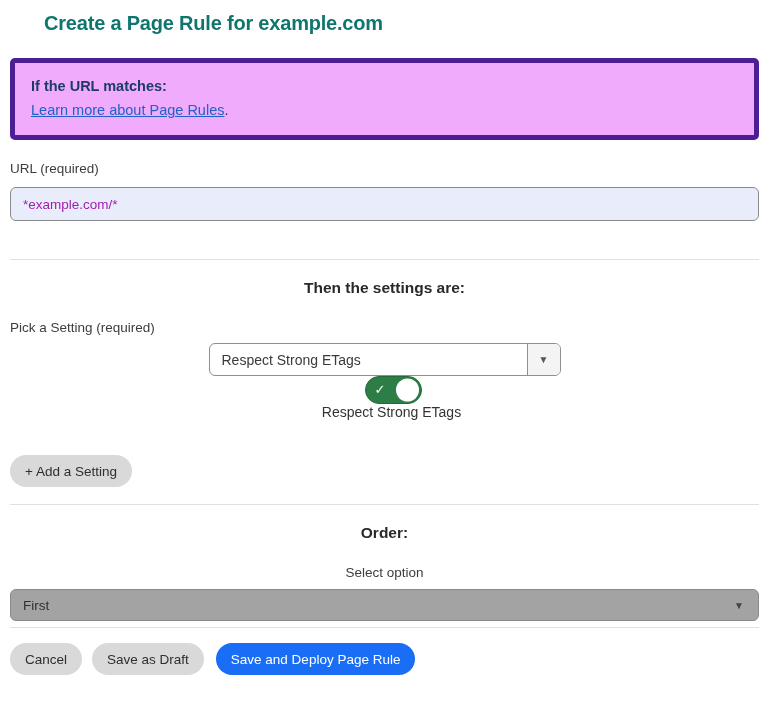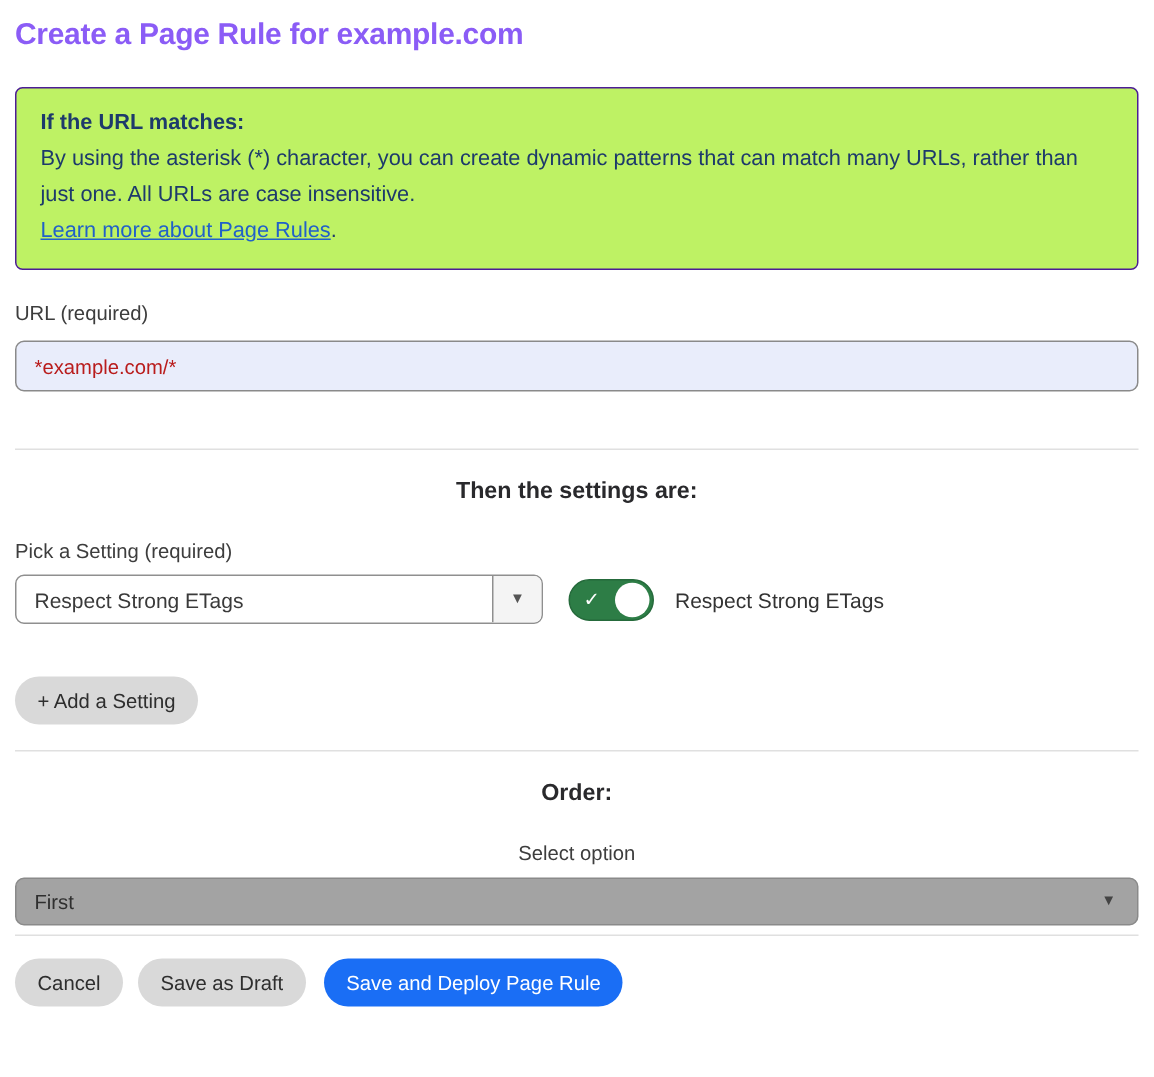--- a/index.html
+++ b/index.html
@@ -11,28 +11,29 @@
     color: #2e2e2e;
     overflow: hidden;
   }
   .page {
     padding: 12px 10px 16px 10px;
     width: 769px;
   }
   .page-title {
     font-size: 20px;
     font-weight: bold;
-    color: #8b5cf6;
+    color: #0f766e;
     letter-spacing: -0.2px;
     margin-bottom: 23px;
+    margin-left: 34px;
   }
   
   .info-box {
-    background: #bef264;
-    border: 1px solid #4c1d95;
+    background: #f0abfc;
+    border: 5px solid #4c1d95;
     border-radius: 5px;
     padding: 11px 24px 13px 16px;
     color: #1d3a6b;
     font-size: 14.5px;
     line-height: 24px;
     margin-bottom: 21px;
   }
   .info-box .info-heading { font-weight: bold; }
   .info-box .info-body { max-width: 705px; }
   .info-box a.info-link {
@@ -50,21 +51,21 @@
   .url-input {
     display: block;
     width: 749px;
     height: 34px;
     background: #e9edfb;
     border: 1px solid #8a8a8a;
     border-radius: 6px;
     padding: 0 12px;
     font-family: "Liberation Sans", sans-serif;
     font-size: 13.5px;
-    color: #b91c1c;
+    color: #a21caf;
     outline: none;
     margin-bottom: 38px;
   }
   .divider {
     border: none;
     border-top: 1px solid #e0e0e0;
     height: 0;
     width: 749px;
   }
   .section-heading {
@@ -74,20 +75,21 @@
     margin-top: 19px;
     margin-bottom: 23px;
     text-align: center;
   }
   .picker-label { margin-bottom: 8px; }
   
   .setting-row {
     display: flex;
     align-items: center;
     margin-bottom: 35px;
+    flex-direction: column;
   }
   .select-box {
     display: flex;
     align-items: stretch;
     width: 352px;
     height: 33px;
     border: 1px solid #8f8f8f;
     border-radius: 6px;
     background: #ffffff;
     overflow: hidden;
@@ -206,21 +208,20 @@
 </style>
 </head>
 <body>
 
 <div class="page">
 
   <h1 class="page-title">Create a Page Rule for example.com</h1>
 
   <div class="info-box">
     <div class="info-heading">If the URL matches:</div>
-    <div class="info-body">By using the asterisk (*) character, you can create dynamic patterns that can match many URLs, rather than just one. All URLs are case insensitive.</div>
     <div>
       <a class="info-link">Learn more about Page Rules</a><span>.</span>
     </div>
   </div>
 
   <div class="field-label">URL (required)</div>
   <input type="text" class="url-input" value="*example.com/*" style="">
 
   <hr class="divider">
 

